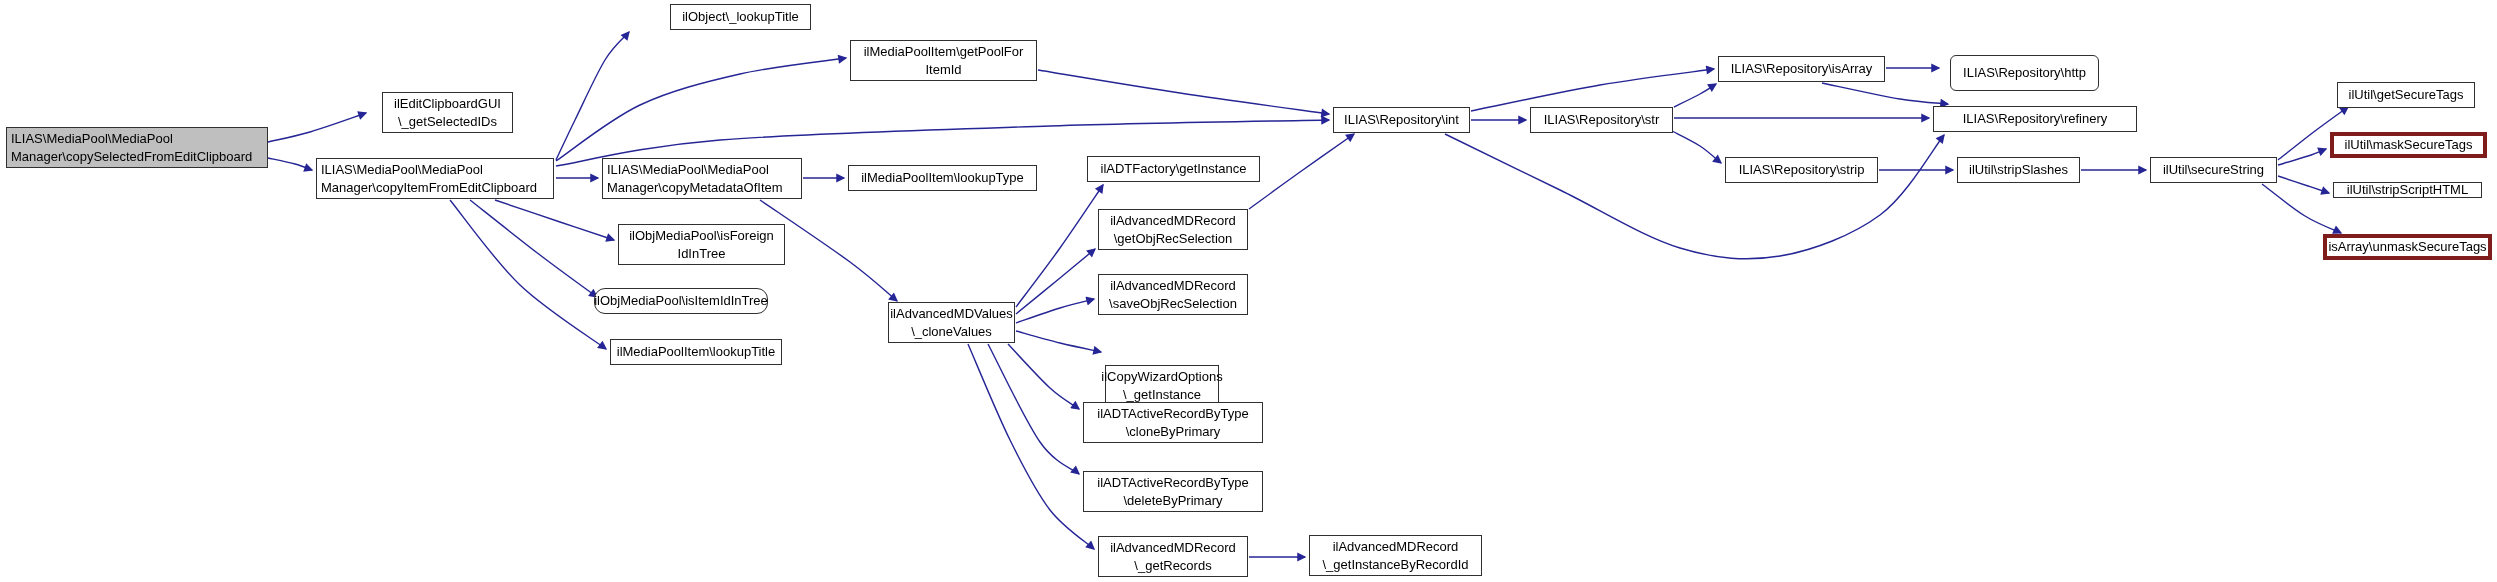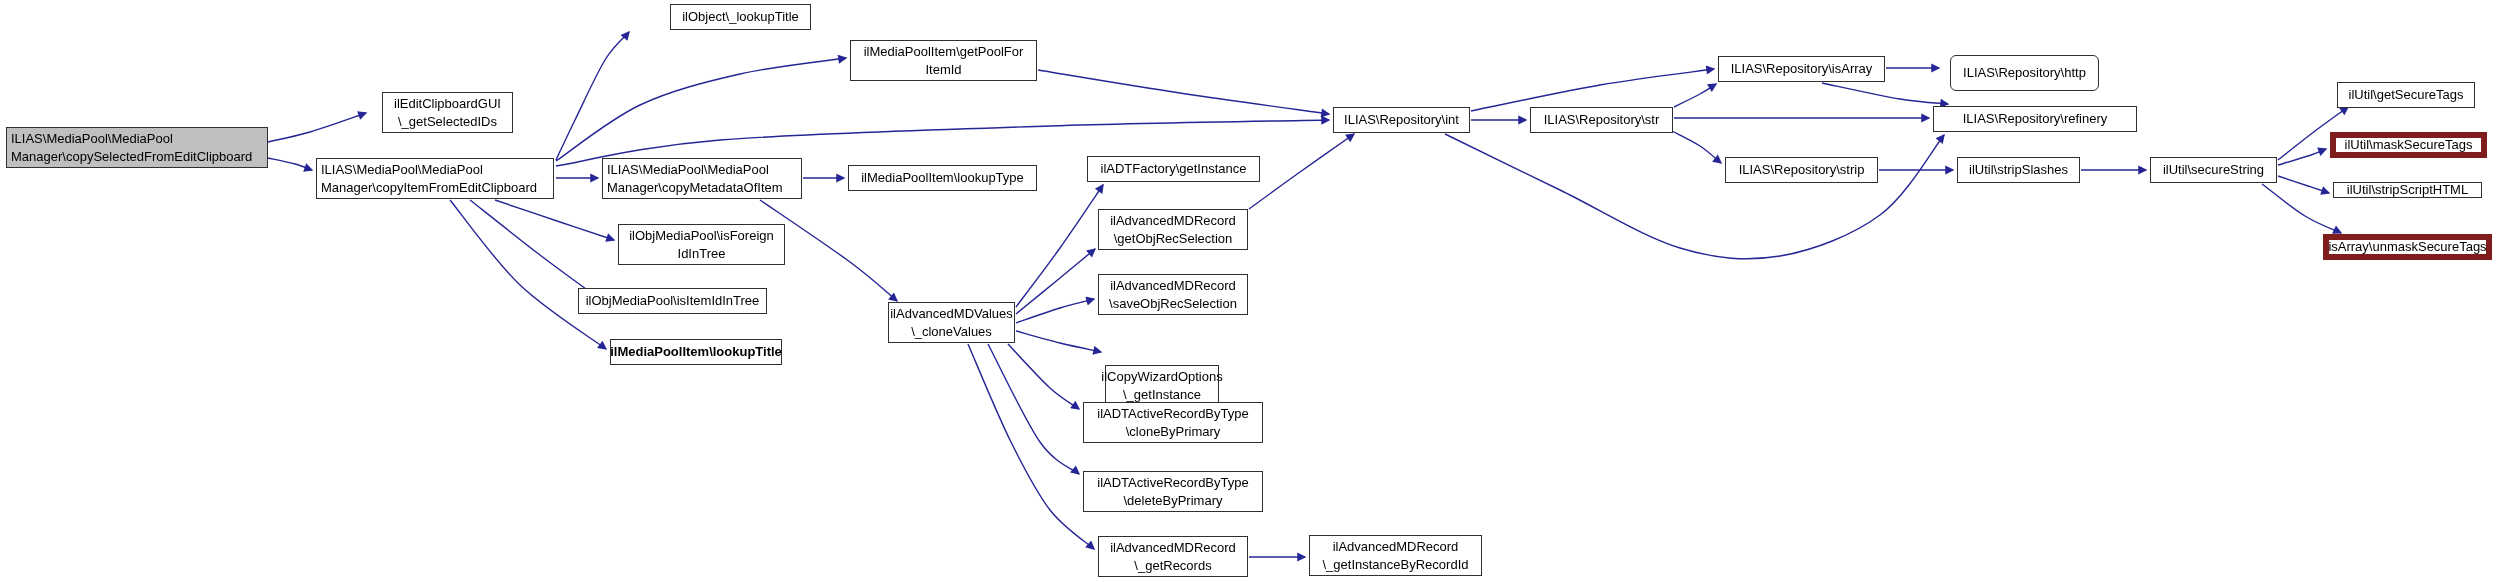--- a/index.html
+++ b/index.html
@@ -5,21 +5,21 @@
   html,body{margin:0;padding:0;background:#ffffff;}
   body{width:2497px;height:582px;position:relative;font-family:"Liberation Sans",sans-serif;}
   #canvas{position:absolute;left:0;top:0;width:2497px;height:582px;}
   #edges{position:absolute;left:0;top:0;z-index:1;}
   .node{position:absolute;z-index:2;background:#ffffff;border:1.5px solid #303030;
         box-sizing:border-box;display:flex;flex-direction:column;justify-content:center;
         font-size:13px;line-height:18px;color:#000000;padding:0 4px;white-space:nowrap;}
   .node.center{align-items:center;}
   .node.left{align-items:flex-start;}
   .node.focus{background:#bfbfbf;}
-  .node.danger{border:6px solid #7f1d1d;}
+  .node.danger{border:4px solid #7f1d1d;}
   .ln{display:block;}
   path.edge{fill:none;stroke-width:1.4px;pointer-events:none;}
 </style>
 </head>
 <body>
 
 <div id="canvas">
   <svg id="edges" width="2497" height="582" viewBox="0 0 2497 582" xmlns="http://www.w3.org/2000/svg">
     <defs>
       <marker id="arrow" viewBox="0 0 10 10" refX="8.5" refY="5" markerWidth="8.5" markerHeight="6.5" orient="auto">
@@ -85,24 +85,24 @@
       <div class="ln">ILIAS\MediaPool\MediaPool</div>
       <div class="ln">Manager\copyMetadataOfItem</div>
     </div>
     <div class="node center" style="left: 848px; top: 165px; width: 189px; height: 26px;">
       <div class="ln">ilMediaPoolItem\lookupType</div>
     </div>
     <div class="node center" style="left: 618px; top: 224px; width: 167px; height: 41px;">
       <div class="ln">ilObjMediaPool\isForeign</div>
       <div class="ln">IdInTree</div>
     </div>
-    <div class="node center" style="left: 578px; top: 288px; width: 189px; height: 26px;">
+    <div class="node center" style="left: 594px; top: 288px; width: 174px; height: 26px; border-radius: 11px;">
       <div class="ln">ilObjMediaPool\isItemIdInTree</div>
     </div>
-    <div class="node center" style="left: 610px; top: 339px; width: 172px; height: 26px; font-weight: bold;">
+    <div class="node center" style="left: 610px; top: 339px; width: 172px; height: 26px;">
       <div class="ln">ilMediaPoolItem\lookupTitle</div>
     </div>
     <div class="node center" style="left: 1087px; top: 156px; width: 173px; height: 26px;">
       <div class="ln">ilADTFactory\getInstance</div>
     </div>
     <div class="node center" style="left: 1098px; top: 209px; width: 150px; height: 41px;">
       <div class="ln">ilAdvancedMDRecord</div>
       <div class="ln">\getObjRecSelection</div>
     </div>
     <div class="node center" style="left: 888px; top: 302px; width: 127px; height: 41px;">

